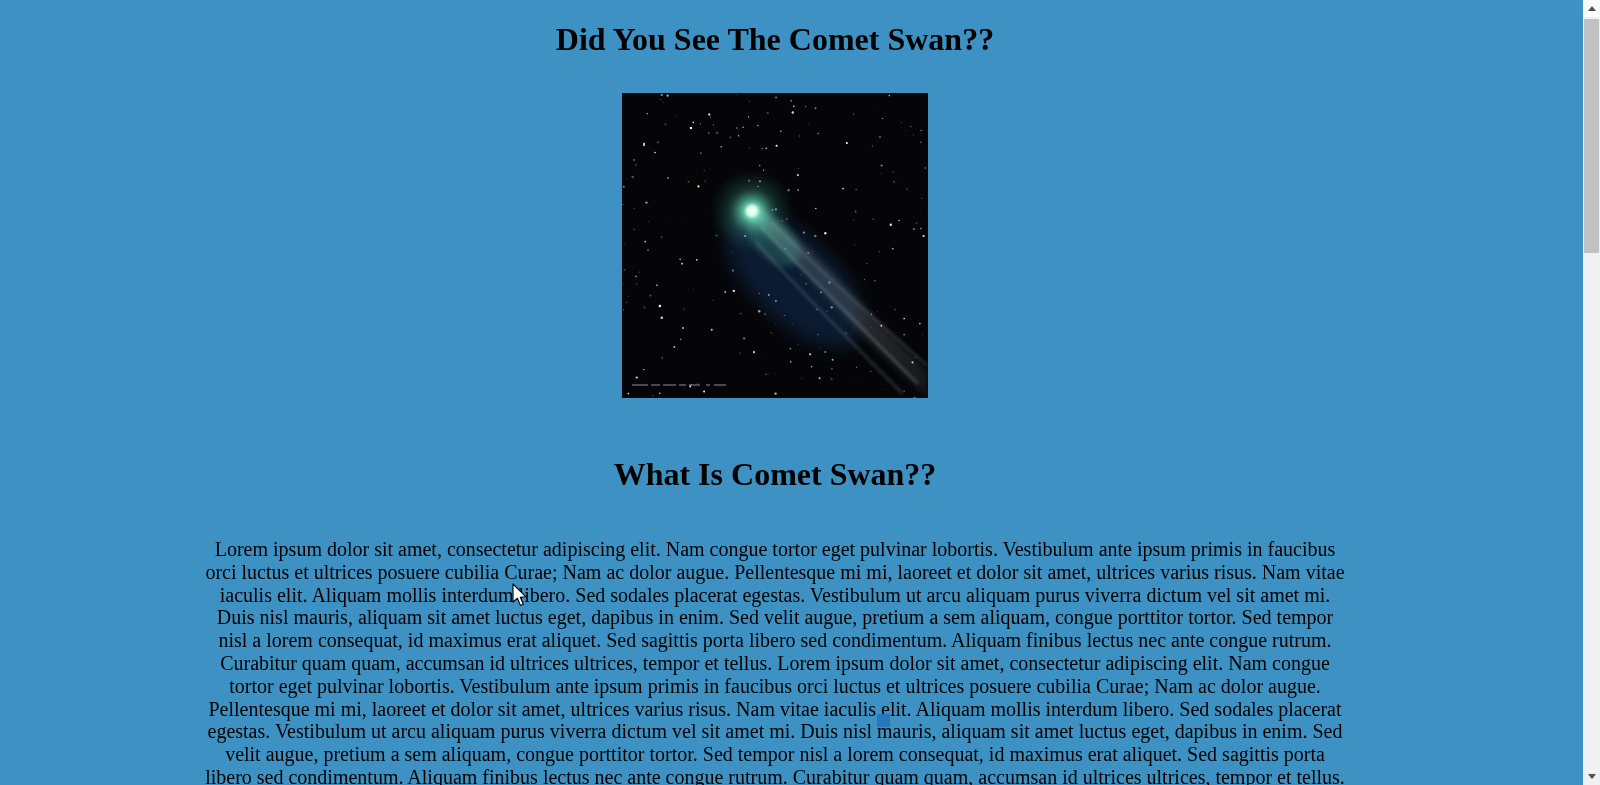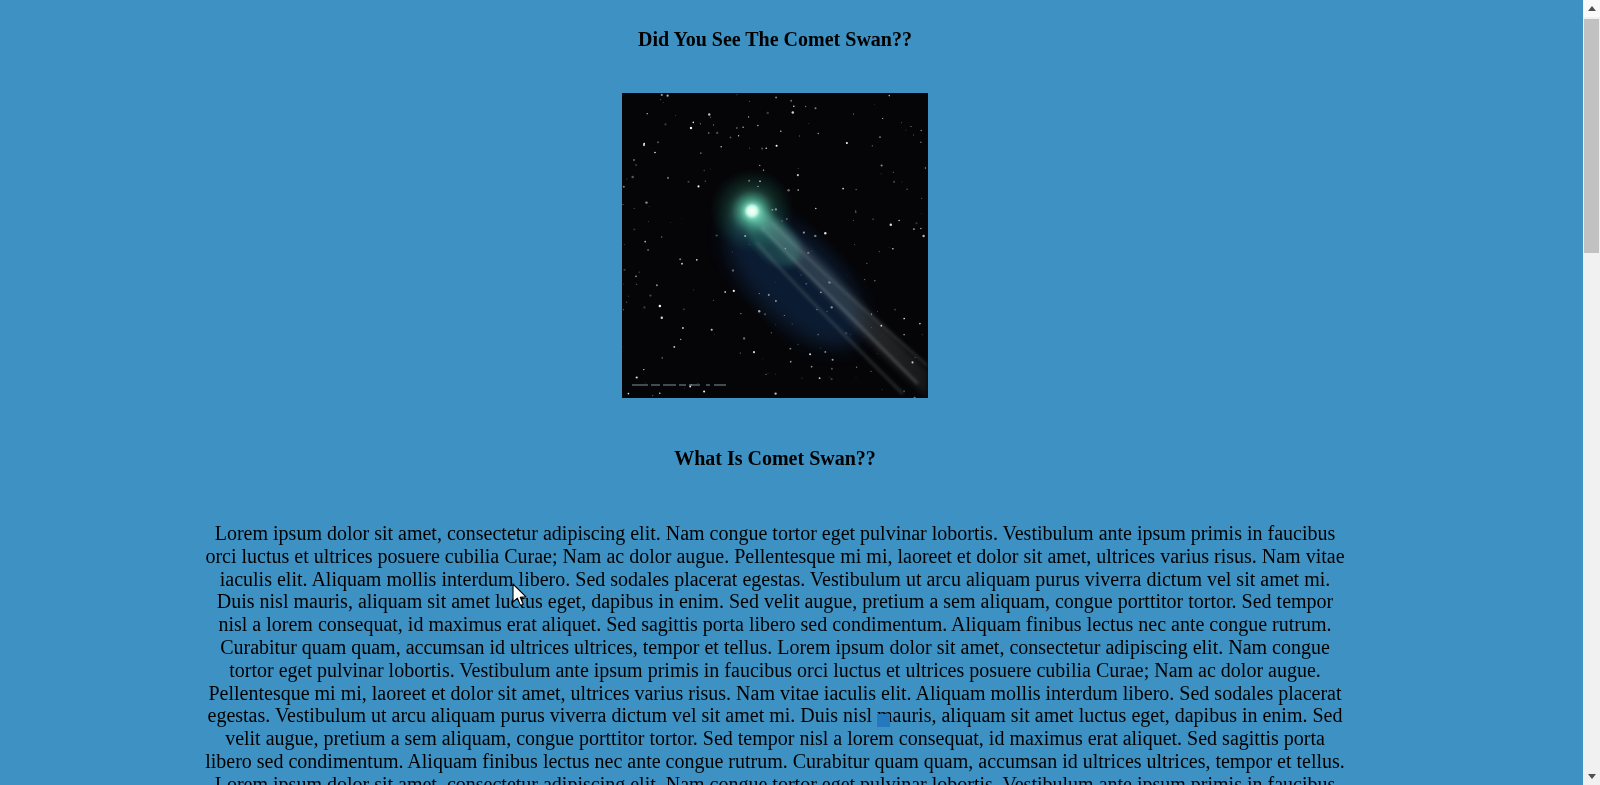--- a/index.html
+++ b/index.html
@@ -12,27 +12,27 @@
   .content {
     position: relative;
     width: 1534px;
     margin-left: 8px;
     color: var(--text, #000000);
     z-index: 1;
   }
   h1.page-heading {
     font-family: "Liberation Serif", serif;
     font-weight: bold;
-    font-size: 20px;
+    font-size: 32px;
     line-height: 37px;
     text-align: center;
     margin: 21px 0 21px 0;
     color: var(--text, #000000);
   }
-  h1.section-heading { margin-top: 42px; }
+  h1.section-heading { margin-top: 58px; }
   .image-wrap {
     margin: 35px auto 0 auto;
     width: 306px;
     height: 305px;
     position: relative;
     display: block;
   }
   .image-wrap svg { display: block; width: 306px; height: 305px; }
   p.article {
     width: 1146px;

